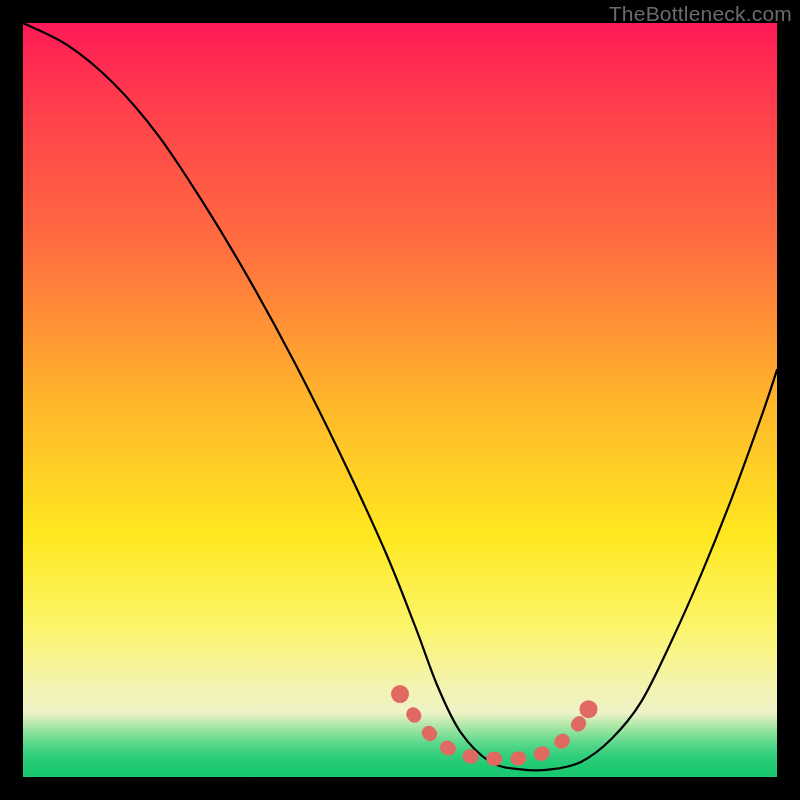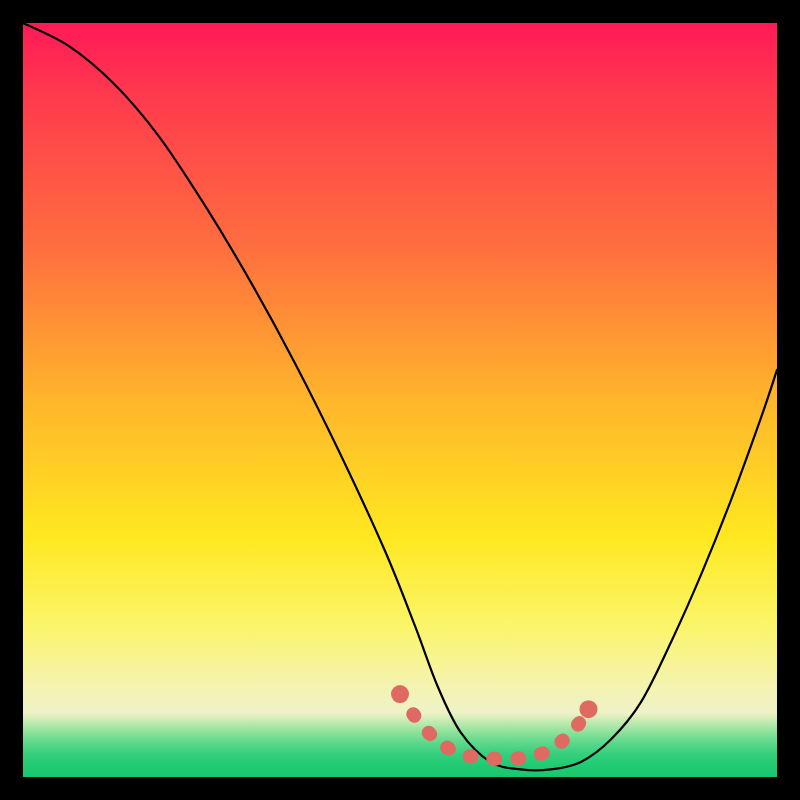--- a/index.html
+++ b/index.html
@@ -70,13 +70,14 @@
   <div class="plot-area">
     <svg class="curve" viewBox="0 0 754 754">
       <path id="curve-path" fill="none" stroke="#000" stroke-width="2.2" stroke-linecap="round" d="M 0,0 C 7.539999999999999,3.770000000000001 30.159999999999997,12.566666666666682 45.239999999999995,22.620000000000005 C 60.31999999999999,32.673333333333325 75.39999999999999,45.23999999999993 90.47999999999999,60.319999999999936 C 105.55999999999999,75.39999999999993 120.64,92.99333333333334 135.72,113.10000000000002 C 150.8,133.2066666666667 165.88,157.08333333333337 180.95999999999998,180.96000000000004 C 196.03999999999996,204.8366666666667 211.11999999999998,229.96999999999997 226.2,256.35999999999996 C 241.28,282.74999999999994 256.36,310.3966666666666 271.44,339.29999999999995 C 286.52,368.2033333333333 301.6,398.36333333333334 316.68,429.78000000000003 C 331.76,461.1966666666667 349.3533333333333,498.89666666666665 361.91999999999996,527.8 C 374.4866666666666,556.7033333333333 383.28333333333336,580.58 392.08000000000004,603.2 C 400.8766666666667,625.82 407.1600000000001,645.9266666666666 414.70000000000005,663.52 C 422.24,681.1133333333333 428.5233333333333,696.1933333333334 437.32,708.76 C 446.1166666666667,721.3266666666666 457.4266666666667,732.6366666666667 467.48,738.92 C 477.53333333333336,745.2033333333333 487.5866666666667,745.2033333333334 497.64000000000004,746.46 C 507.6933333333334,747.7166666666667 517.7466666666667,747.7166666666667 527.8,746.46 C 537.8533333333332,745.2033333333334 547.9066666666668,743.9466666666666 557.96,738.92 C 568.0133333333333,733.8933333333333 578.0666666666667,726.3533333333332 588.12,716.3 C 598.1733333333333,706.2466666666667 608.2266666666667,694.9366666666667 618.28,678.6 C 628.3333333333333,662.2633333333333 638.3866666666665,639.6433333333333 648.4399999999999,618.28 C 658.4933333333333,596.9166666666666 668.5466666666666,574.2966666666666 678.6,550.42 C 688.6533333333334,526.5433333333333 698.7066666666667,501.40999999999997 708.76,475.02 C 718.8133333333333,448.63 731.38,413.4433333333334 738.92,392.08000000000004 C 746.4599999999999,370.7166666666667 751.4866666666667,354.38 754,346.84"></path>
       <g id="sweet-spot">
           <path d="M 377,671.06 C 379.5133333333333,674.8299999999999 386.42500000000007,686.3913333333333 392.08000000000004,693.68 C 397.735,700.9686666666666 404.6466666666667,709.1370000000001 410.93,714.792 C 417.2133333333333,720.447 422.86833333333334,724.3426666666667 429.78,727.61 C 436.6916666666666,730.8773333333334 444.85999999999996,733.0136666666666 452.4,734.396 C 459.94,735.7783333333333 467.47999999999996,735.7783333333333 475.02,735.904 C 482.56,736.0296666666667 490.72833333333335,735.904 497.64000000000004,735.15 C 504.55166666666673,734.396 510.83500000000004,733.265 516.49,731.38 C 522.145,729.495 527.1716666666666,726.6046666666667 531.5699999999999,723.84 C 535.9683333333332,721.0753333333333 539.11,718.3106666666667 542.88,714.792 C 546.65,711.2733333333333 550.42,707.5033333333333 554.1899999999999,702.728 C 557.9599999999999,697.9526666666666 563.615,688.9046666666667 565.5,686.14" fill="none" stroke="#e06a62" stroke-width="14" stroke-linecap="round" stroke-dasharray="2 22"></path>
           <circle cx="377" cy="671.06" r="9" fill="#e06a62"></circle>
           <circle cx="565.5" cy="686.14" r="9" fill="#e06a62"></circle>
         </g>
     </svg>
   </div>
+  <div class="watermark">TheBottleneck.com</div>
 </div>
 
 </body></html>

